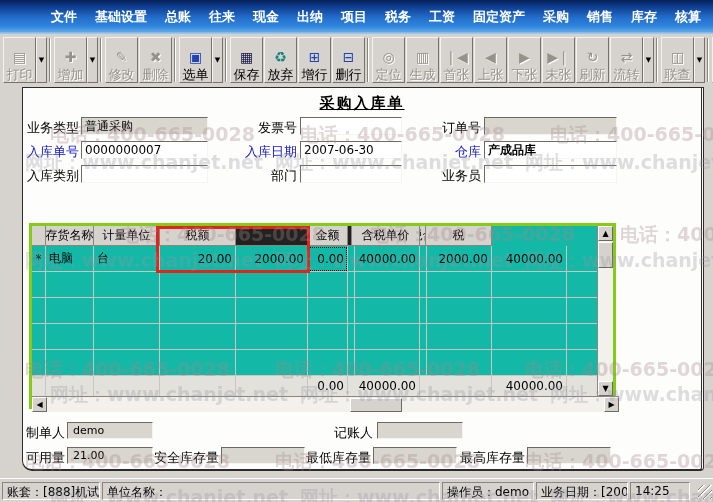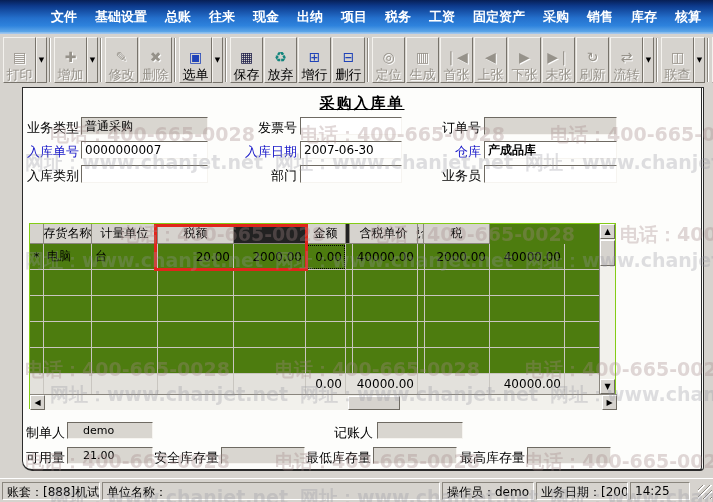--- a/index.html
+++ b/index.html
@@ -32,21 +32,21 @@
   .form-title{position:absolute;left:0;top:6px;width:100%;text-align:center;font-size:15px;font-weight:bold;
     letter-spacing:2px;text-decoration:underline;color:#000;}
   .frow{position:absolute;left:0;width:100%;height:18px;}
   .flabel{position:absolute;top:2px;font-size:13px;color:#000;text-align:right;white-space:nowrap;}
   .flabel.req{color:#1414c8;}
   .ffield{position:absolute;top:0;height:18px;font-size:12px;color:#000;background:#fff;padding:0 3px;
     border:1px solid;border-color:#6e6a62 #f6f4f0 #f6f4f0 #6e6a62;outline:none;}
   .ffield.ro{background:#d9d6d0;}
 
   
-  .grid{position:absolute;left:6px;top:135px;width:587px;height:186px;border:1px solid #84cc16;background:#4d7c0f;text-align:right;}
+  .grid{position:absolute;left:6px;top:135px;width:587px;height:186px;border:3px solid #84cc16;background:#14b8a6;text-align:right;}
   .grid-main{position:absolute;left:0;top:0;width:570px;height:170px;overflow:hidden;}
   .grow{display:grid;grid-template-columns:14px 48px 66px 76px 72px 40px 4px 68px 6px 66px 75px 35px;}
   .gh{height:20px;background:#d6d3ce;border-right:1px solid #8a867e;border-bottom:1px solid #8a867e;
     font-size:12px;color:#000;display:flex;align-items:center;justify-content:center;overflow:hidden;white-space:nowrap;}
   .gc{height:26px;border-right:1px solid #c9c6c0;border-bottom:1px solid #c9c6c0;font-size:12px;color:#000;
     display:flex;align-items:center;padding:0 3px;overflow:hidden;white-space:nowrap;}
   .num{justify-content:flex-end;}
   .ctr{justify-content:center;}
   .gc.focus{outline:1px dotted #000;outline-offset:-2px;}
   .trow .gc{height:20px;background:#e3e1dc;border-bottom:none;}
@@ -59,21 +59,21 @@
     display:flex;flex-direction:row;align-items:stretch;}
   .sbtn{width:15px;height:15px;background:#d6d3ce;border:1px solid;border-color:#fff #6e6a62 #6e6a62 #fff;
     font-size:8px;color:#000;display:flex;align-items:center;justify-content:center;flex:0 0 auto;}
   .vthumb{width:15px;height:26px;background:#d6d3ce;border:1px solid;border-color:#fff #6e6a62 #6e6a62 #fff;margin-top:1px;}
   .hthumb{width:52px;height:14px;background:#d6d3ce;border:1px solid;border-color:#fff #6e6a62 #6e6a62 #fff;
     position:absolute;left:318px;top:1px;}
   .vfill,.hfill{flex:1;}
 
   
   .fflabel{position:absolute;top:2px;font-size:13px;color:#000;text-align:right;white-space:nowrap;}
-  .fffield{position:absolute;top:0;height:17px;font-size:11px;background:#d9d6d0;color:#000;padding:0 15px;
+  .fffield{position:absolute;top:0;height:17px;font-size:11px;background:#d9d6d0;color:#000;padding:0 5px;
     border:1px solid;border-color:#6e6a62 #f6f4f0 #f6f4f0 #6e6a62;}
 
   
   .statusbar{position:absolute;left:0;top:478px;width:713px;height:24px;background:#d6d3ce;border-top:1px solid #fff;}
   .sseg{position:absolute;top:3px;height:18px;border:1px solid;border-color:#8a867e #fff #fff #8a867e;
     font-size:12px;color:#000;padding:1px 4px;white-space:nowrap;overflow:hidden;}
   .grip{position:absolute;right:1px;top:6px;width:14px;height:14px;
     background:repeating-linear-gradient(135deg,transparent 0 3px,#8a867e 3px 4px,#fff 4px 5px);}
 
   

